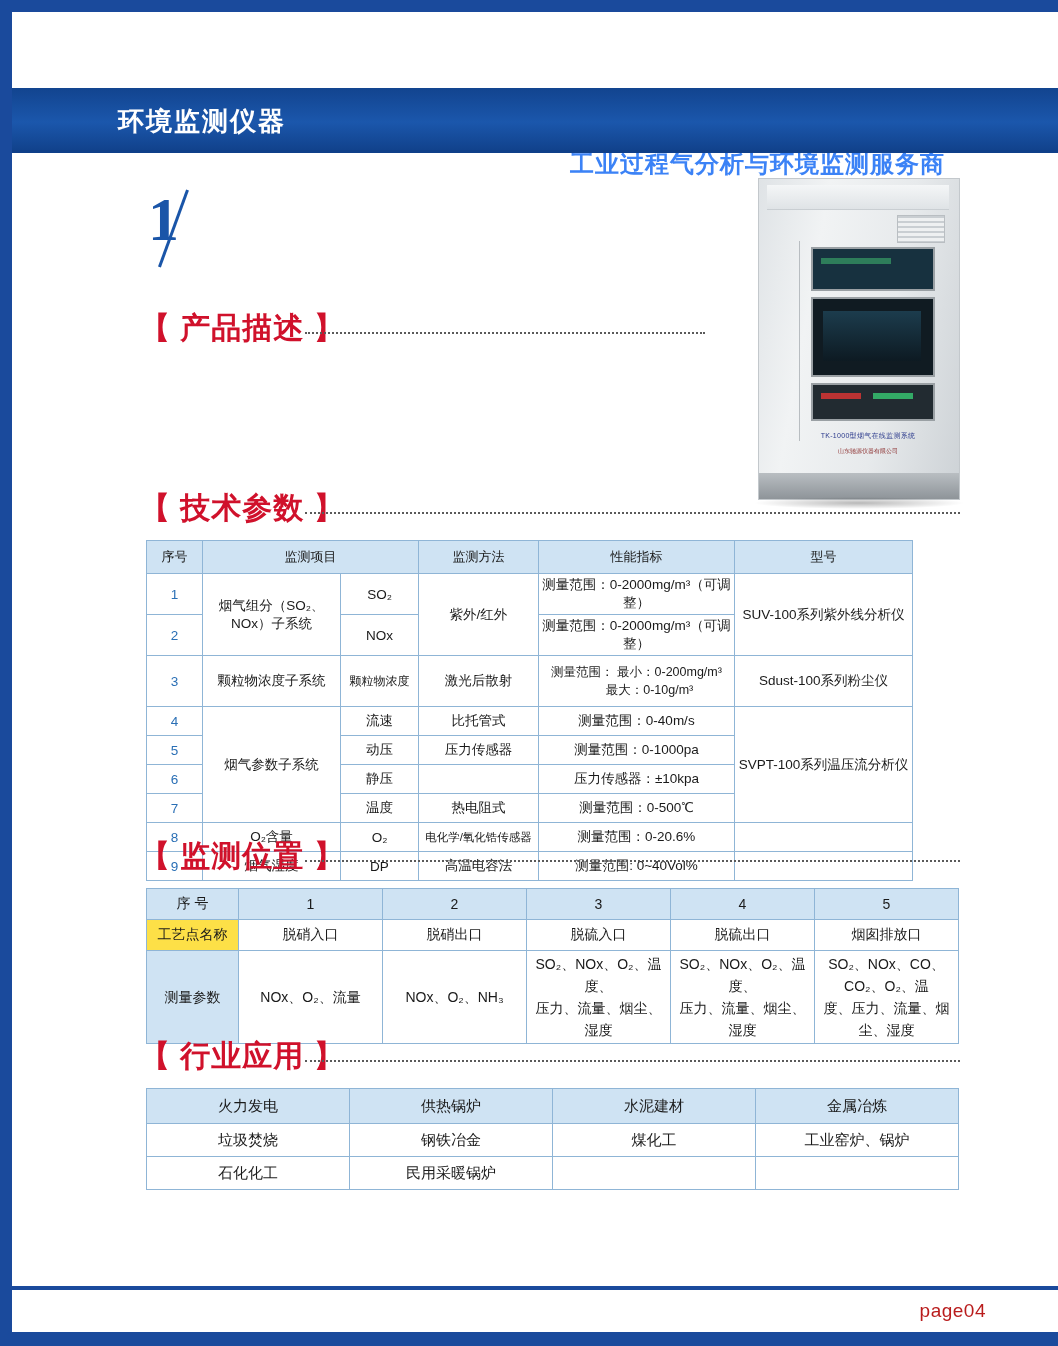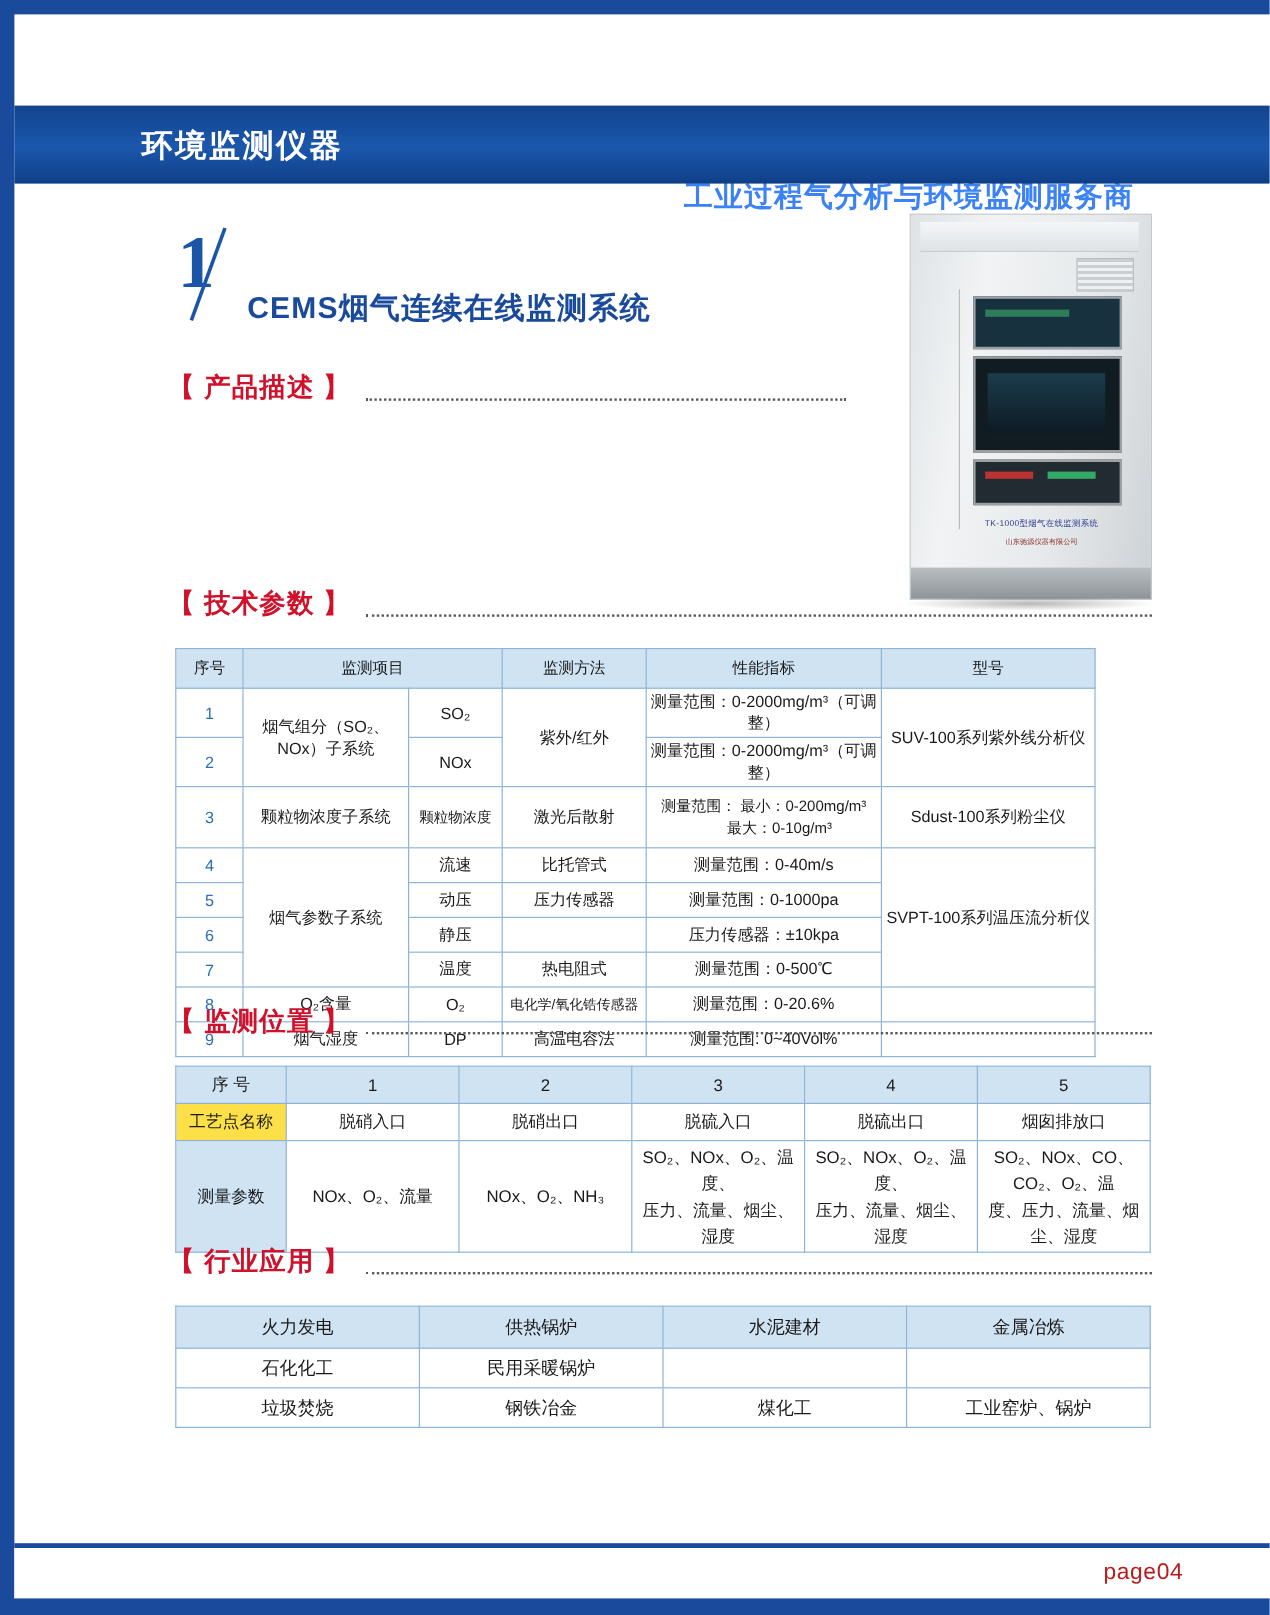--- a/index.html
+++ b/index.html
@@ -79,21 +79,21 @@
     left: 206px; top: 240px;
     font-size: 25px;
     font-weight: bold;
     color: #1a4a9c;
     letter-spacing: 1px;
   }
 
   
   .sec-head {
     position: absolute;
-    font-size: 22px;
+    font-size: 30px;
     font-weight: bold;
     color: #d0112b;
     letter-spacing: 1px;
     white-space: nowrap;
   }
   .dots {
     position: absolute;
     height: 2px;
     border-bottom: 2px dotted #5a5a5a;
   }
@@ -268,21 +268,20 @@
   <div class="top-bar"></div>
   <div class="side-bar-l"></div>
 
   <div class="header-bar"></div>
   <div class="header-left">环境监测仪器</div>
   <div class="header-right">工业过程气分析与环境监测服务商</div>
   <div class="header-rule"></div>
 
   <div class="big-num">1</div>
   <div class="slash"></div>
-  <div class="main-title">CEMS烟气连续在线监测系统</div>
 
   <div class="sec-head" style="left:140px; top:308px;">【 产品描述 】</div>
   <div class="dots" style="left:305px; top:330px; width:400px;"></div>
 
   <div class="photo">
     <div class="cab-top"></div>
     <div class="vent"></div>
     <div class="door-line"></div>
     <div class="panel-a"></div>
     <div class="panel-b"></div>
@@ -448,31 +447,31 @@
       <col style="width:203px">
     </colgroup>
     <tbody>
       <tr class="thead">
         <td>火力发电</td>
         <td>供热锅炉</td>
         <td>水泥建材</td>
         <td>金属冶炼</td>
       </tr>
       <tr>
+        <td>垃圾焚烧</td>
+        <td>钢铁冶金</td>
+        <td>煤化工</td>
+        <td>工业窑炉、锅炉</td>
+      </tr>
+      <tr>
         <td>石化化工</td>
         <td>民用采暖锅炉</td>
         <td></td>
         <td></td>
       </tr>
-      <tr>
-        <td>垃圾焚烧</td>
-        <td>钢铁冶金</td>
-        <td>煤化工</td>
-        <td>工业窑炉、锅炉</td>
-      </tr>
     </tbody>
   </table>
 
   <div class="footer-rule"></div>
   <div class="footer-band"></div>
   <div class="page-num">page04</div>
   <div class="bottom-bar"></div>
 
 </div>
 

